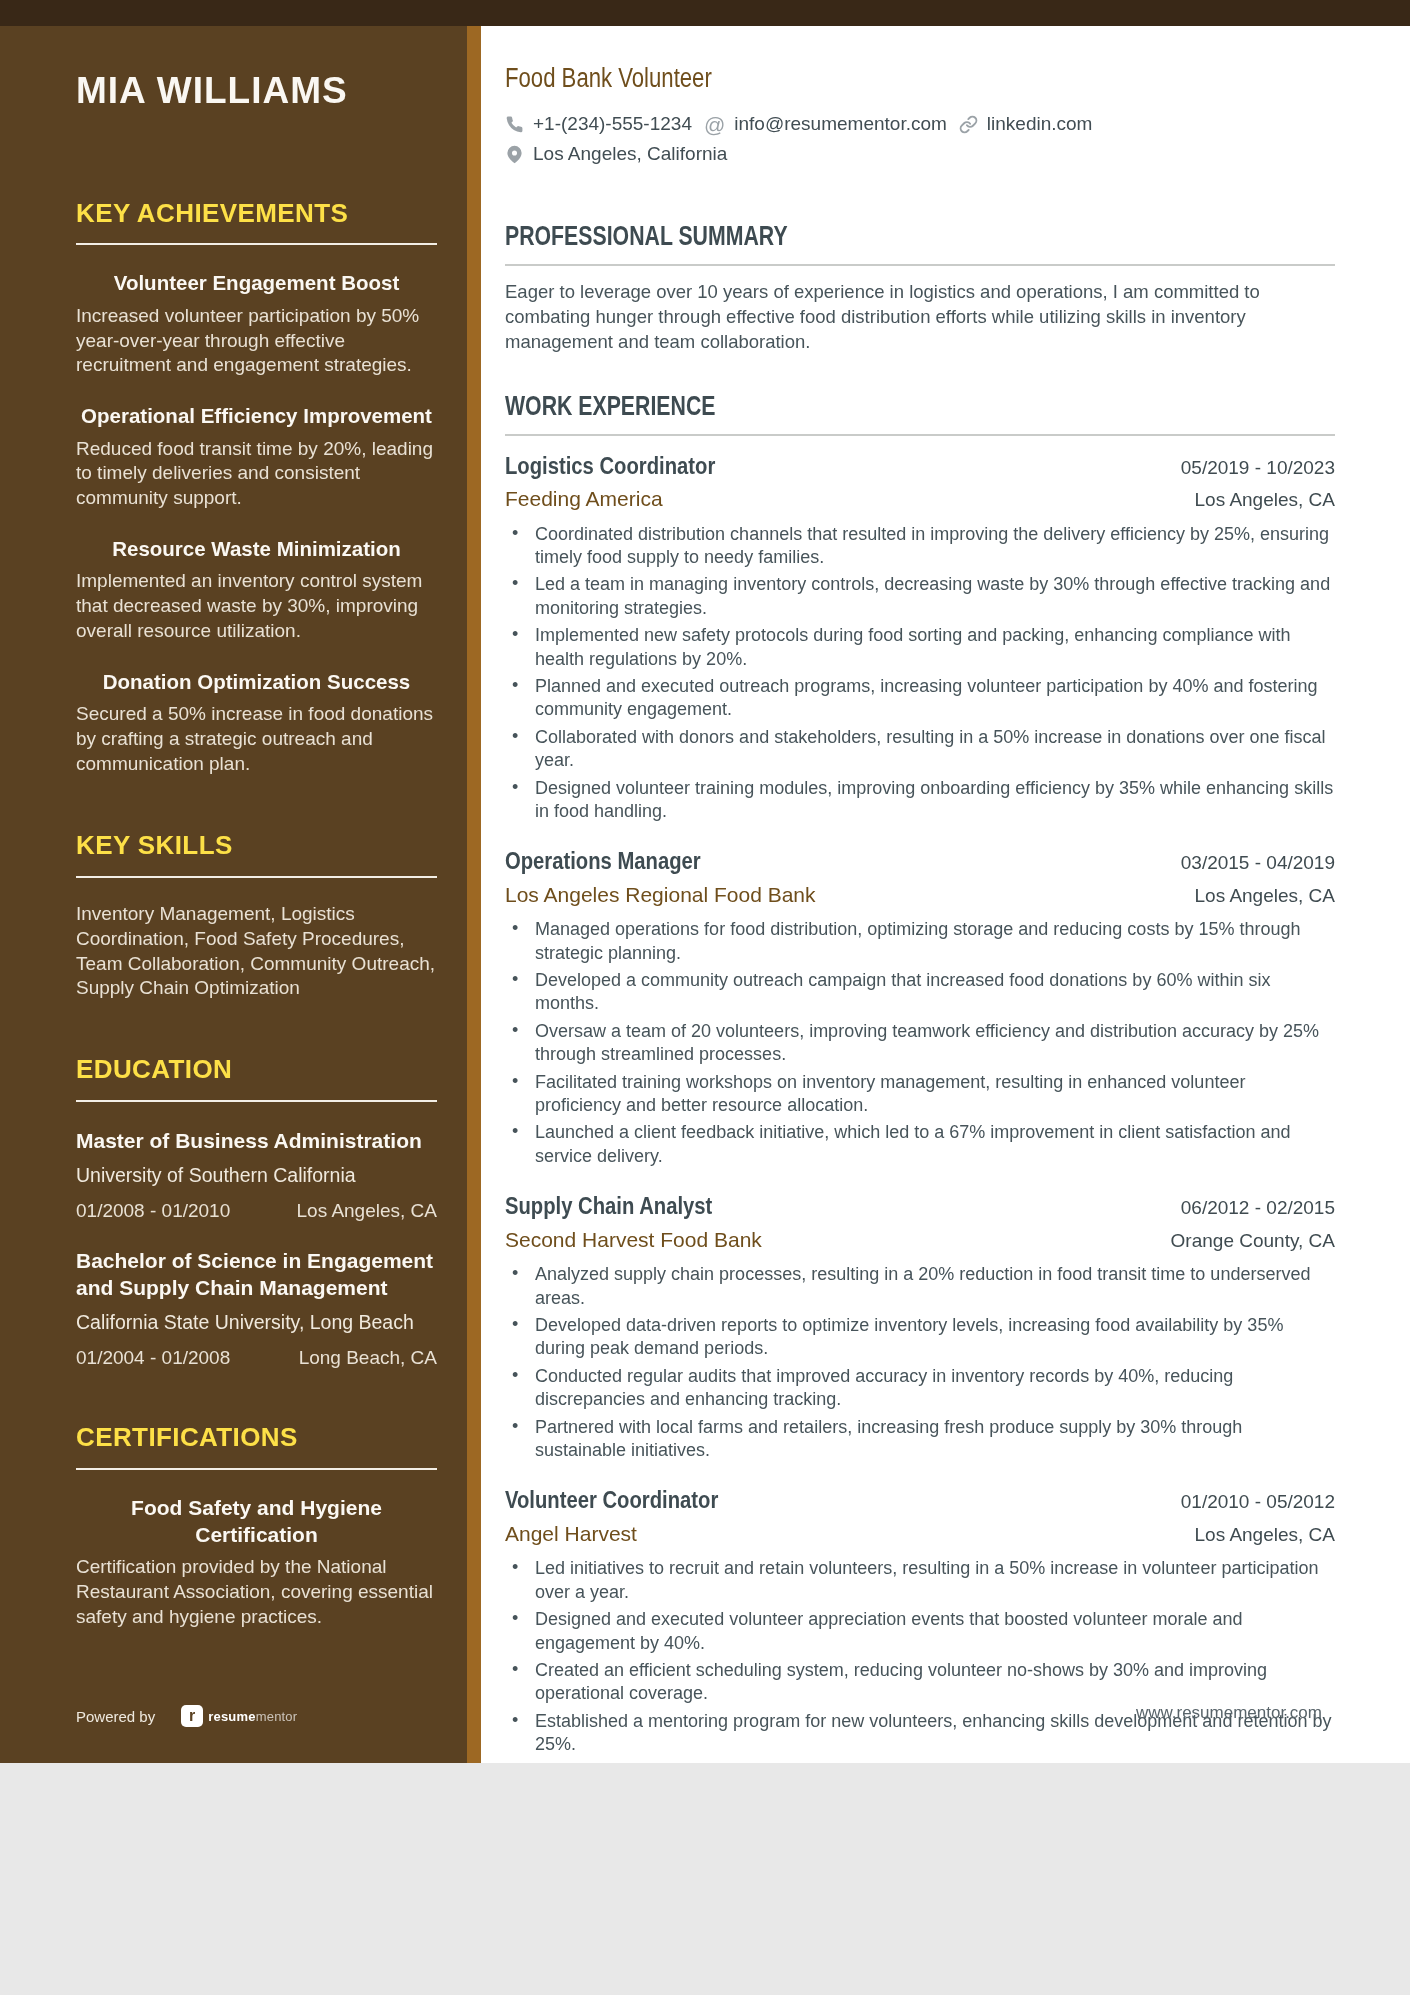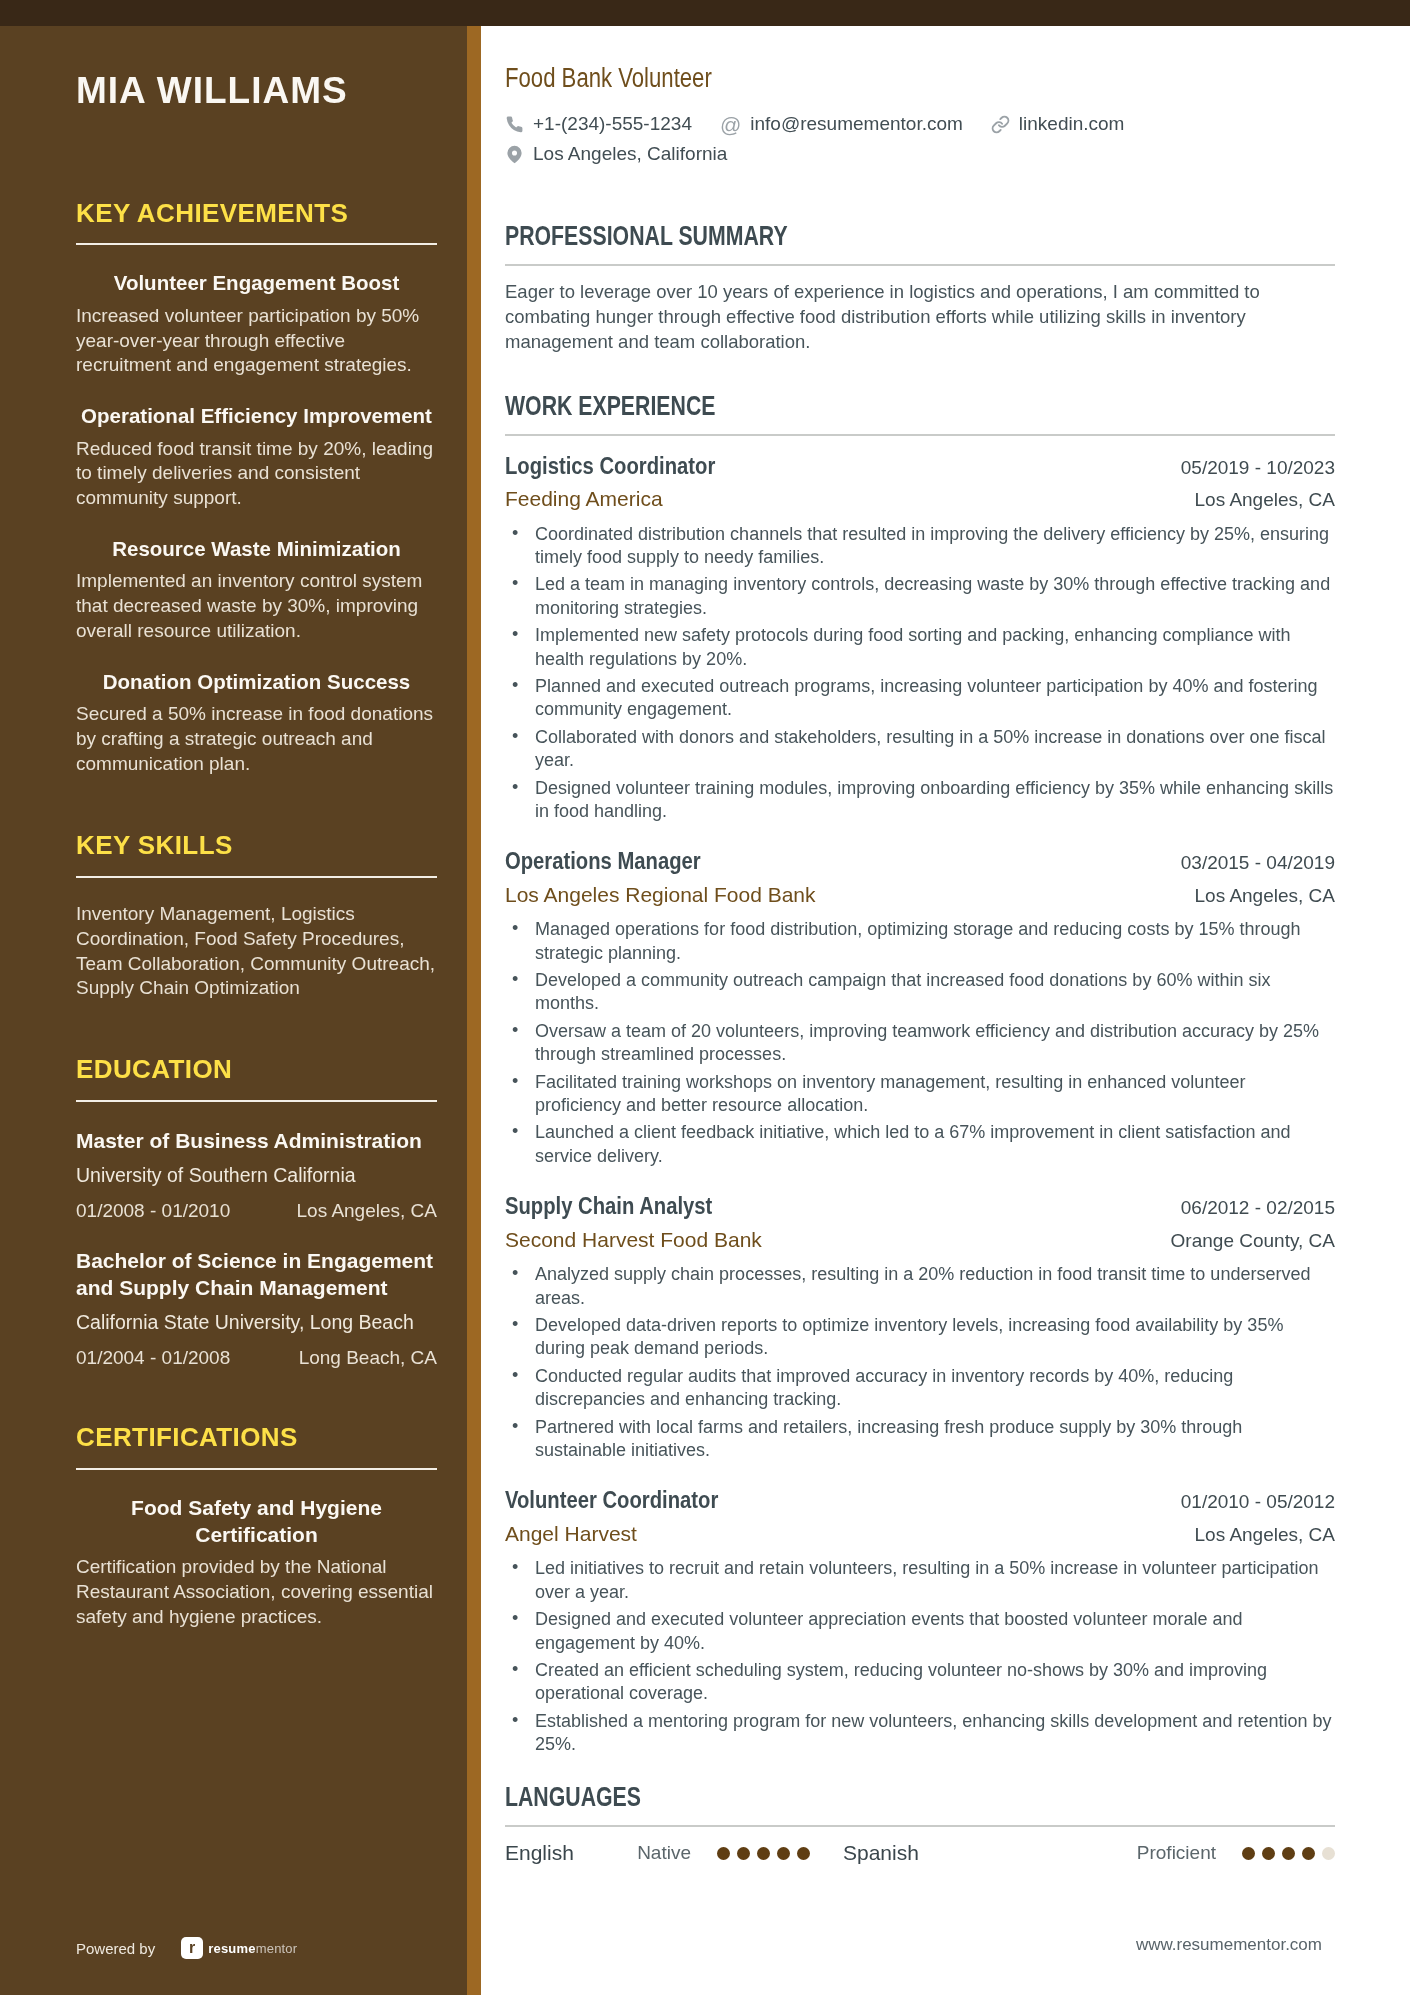--- a/index.html
+++ b/index.html
@@ -1,16 +1,16 @@
 <!DOCTYPE html>
 <html><head>
 <meta charset="utf-8">
 <style>
   html,body{margin:0;padding:0;background:#e8e8e8;}
-  .page{position:relative;width:1410px;height:1995px;margin:0 auto;background:#ffffff;
+  .page{position:relative;width:1410px;height:1763px;margin:0 auto;background:#ffffff;
         font-family:"Liberation Sans","DejaVu Sans",sans-serif;display:flex;overflow:hidden;}
   .topbar{position:absolute;top:0;left:0;width:100%;height:26px;background:#392817;z-index:6;}
 
   
   .sidebar{width:467px;flex:0 0 467px;background:#5a4122;color:#f5f0e7;box-sizing:border-box;
            padding:70px 30px 0 76px;position:relative;}
   .stripe{width:14px;flex:0 0 14px;background:#9d6823;}
   .side-name{margin:0;font-size:37px;font-weight:600;letter-spacing:1px;color:#faf7f2;line-height:1.15;}
   .side-section{margin-top:54px;}
   .side-section.first{margin-top:86px;}
@@ -33,21 +33,21 @@
   .logo-box::before{content:"r";}
   .brand{font-size:13px;color:#ffffff;font-weight:700;letter-spacing:.2px;}
   .brand-light{font-weight:400;color:rgba(255,255,255,.68);}
 
   
   .main{flex:1;background:#ffffff;box-sizing:border-box;padding:62px 75px 0 24px;position:relative;}
   .cond{display:inline-block;transform:scaleX(.76);transform-origin:0 50%;white-space:nowrap;}
   .cond-t{display:inline-block;transform:scaleX(.82);transform-origin:0 50%;white-space:nowrap;}
   .cond-j{display:inline-block;transform:scaleX(.88);transform-origin:0 50%;white-space:nowrap;}
   .m-title{margin:0 0 16px 0;font-size:27px;font-weight:500;color:#6f4e1c;line-height:1.25;}
-  .contact-row{display:flex;align-items:center;gap:28px;font-size:19px;color:#414d53;line-height:1.3;}
+  .contact-row{display:flex;align-items:center;gap:12px;font-size:19px;color:#414d53;line-height:1.3;}
   .contact-row + .contact-row{margin-top:6px;}
   .c-item{display:inline-flex;align-items:center;gap:9px;}
   .c-icon{width:19px;height:19px;flex:0 0 19px;}
   .at-glyph{font-size:21px;color:#9ba2a7;line-height:1;}
   .m-section{margin-top:54px;}
   .m-section.work{margin-top:36px;}
   .m-section.langs{margin-top:26px;}
   .m-h{margin:0;font-size:28px;font-weight:600;color:#3e4b51;line-height:1.1;}
   .m-hr{border:none;border-top:2px solid #c9cbc9;margin:12px 0 0 0;}
   .m-body{margin:14px 0 0 0;font-size:18.5px;line-height:1.35;color:#47545a;}

